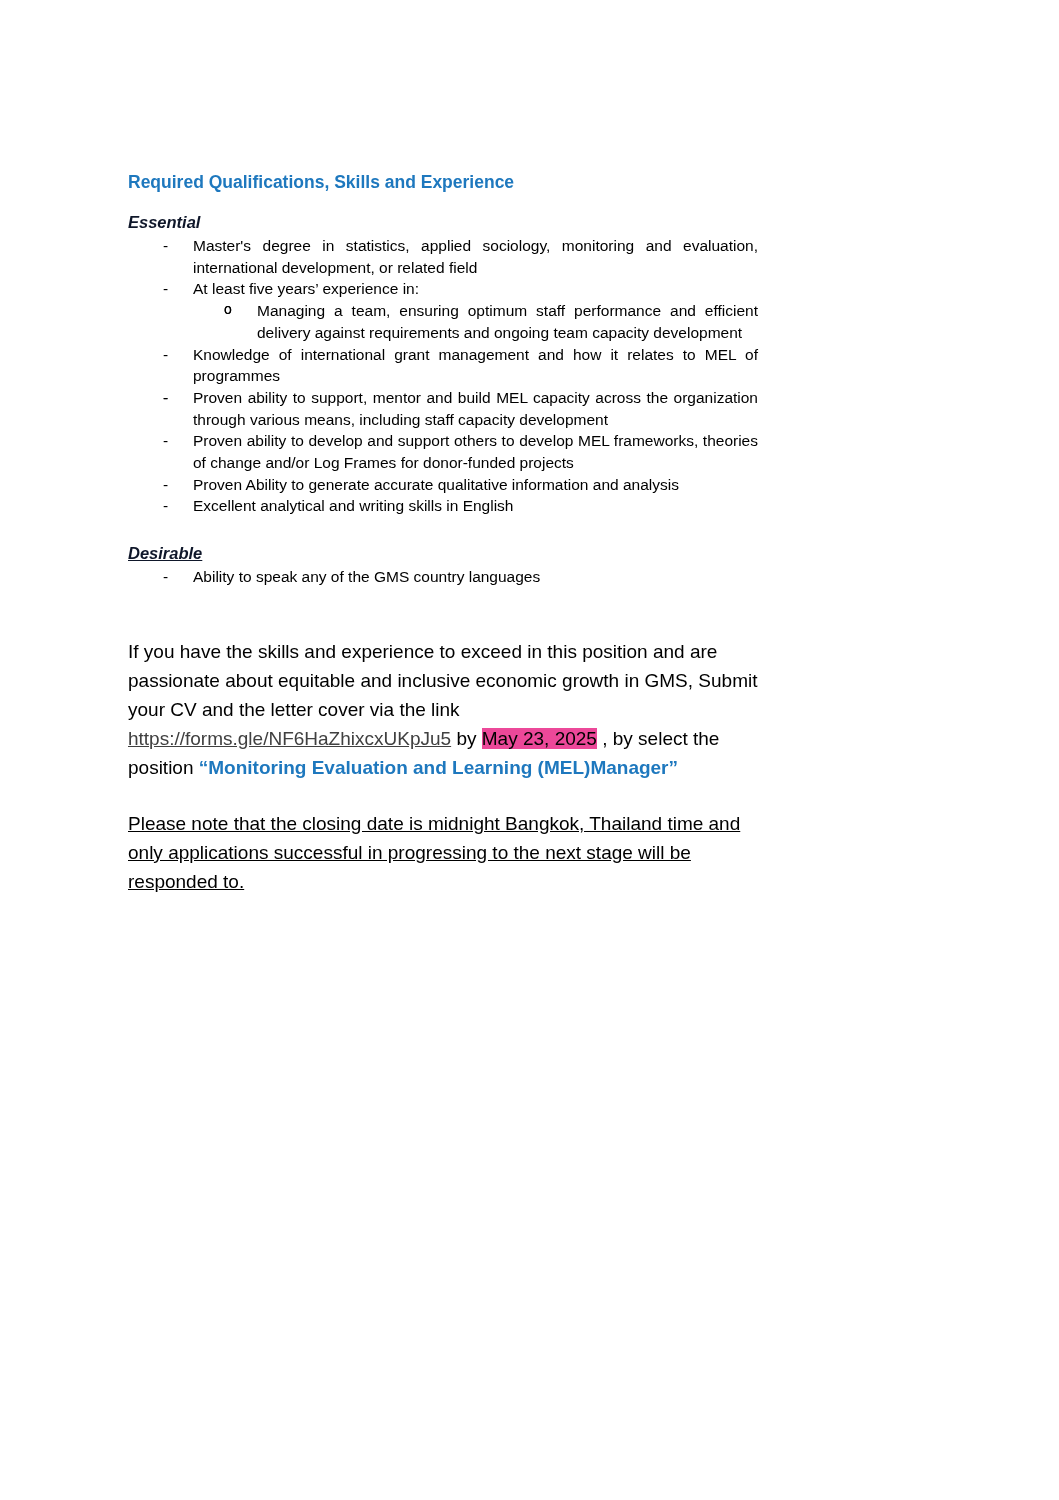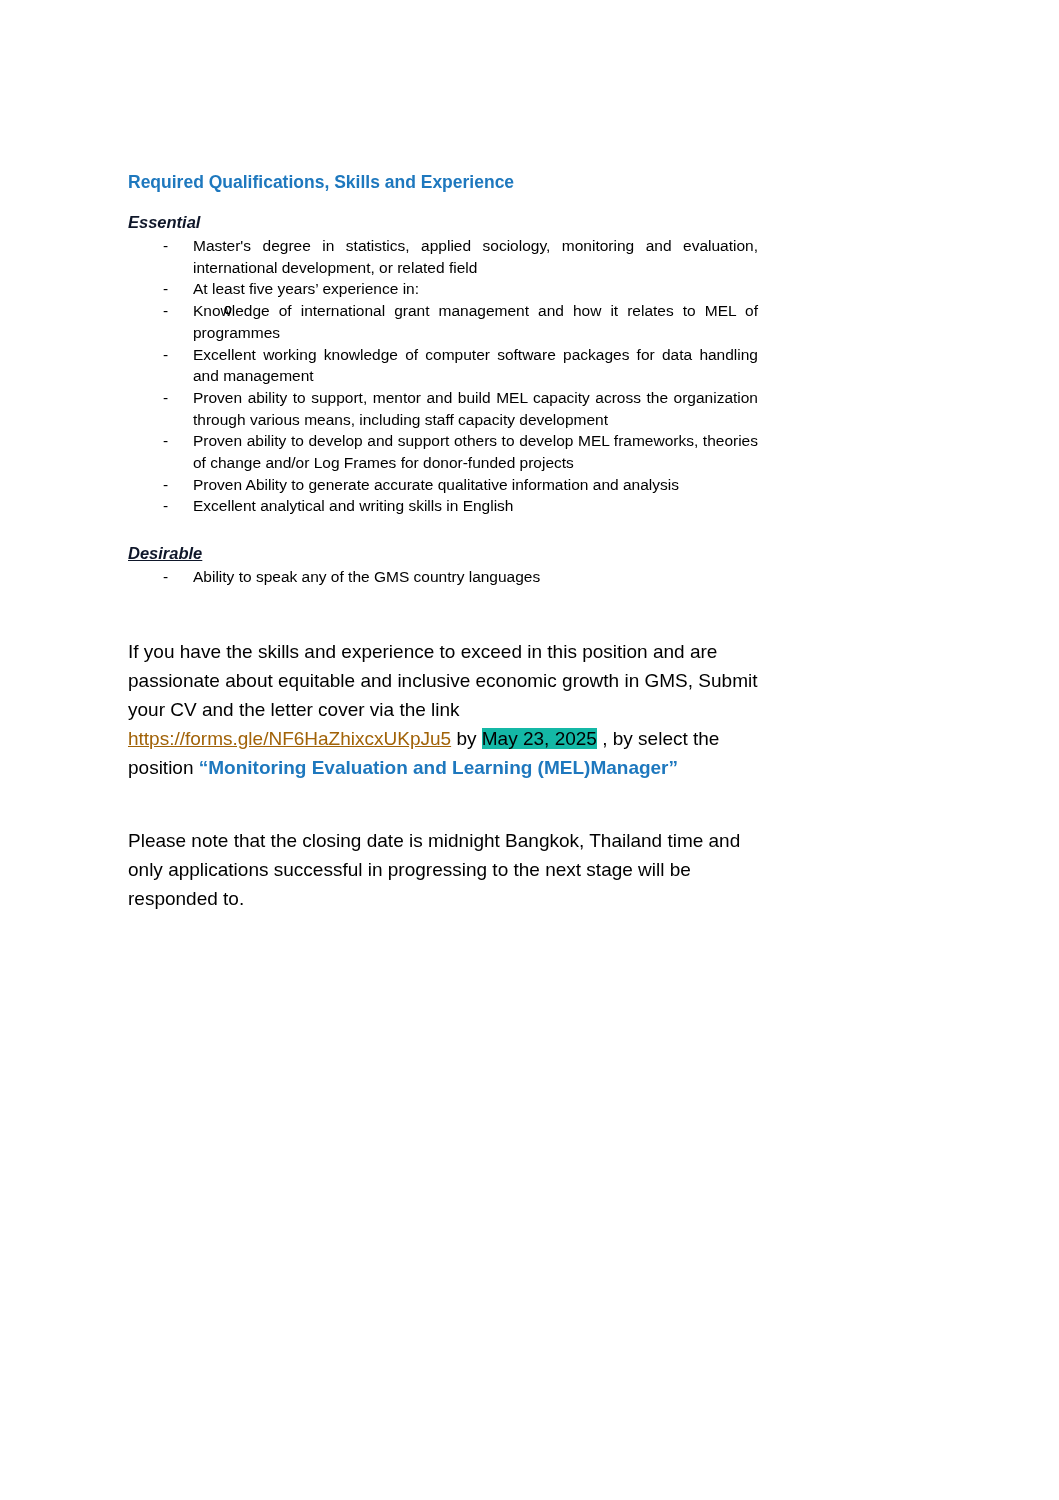--- a/index.html
+++ b/index.html
@@ -41,27 +41,27 @@
   li.l1 > .marker { position: absolute; left: 35px; top: 0; }
   ul.sub-list { list-style: none; margin: 0; padding: 0; }
   li.l2 { padding-left: 129px; }
   li.l2 > .marker { position: absolute; left: 96px; top: -1px; font-size: 14px; }
   .para {
     font-size: 19px;
     line-height: 29px;
     margin: 49px 0 0 0;
     text-align: left;
   }
-  .para.closing { margin-top: 44px; }
+  .para.closing { margin-top: 27px; text-decoration: underline; }
   .link {
-    color: #a16207;
+    color: #404040;
     text-decoration: underline;
     cursor: pointer;
   }
-  .highlight { background: #14b8a6; }
+  .highlight { background: #ec4899; }
   .position {
     color: #1E78BE;
     font-weight: bold;
   }
   .page-number {
     position: absolute;
     left: 918px;
     top: 1383px;
     font-size: 14.5px;
     color: #000000;
@@ -85,30 +85,30 @@
       <span class="marker">-</span>
       <span>At least five years’ experience in:</span>
     </li>
     <li>
       <ul class="sub-list">
         <li class="l2">
           <span class="marker">o</span>
         </li>
         <li class="l2">
           <span class="marker">o</span>
+          <span>Managing a team, ensuring optimum staff performance and efficient delivery against requirements and ongoing team capacity development</span>
         </li>
       </ul>
     </li>
     <li class="l1">
       <span class="marker">-</span>
       <span>Knowledge of international grant management and how it relates to MEL of programmes</span>
     </li>
     <li class="l1">
       <span class="marker">-</span>
-      <span>Excellent working knowledge of computer software packages for data handling and management</span>
     </li>
     <li class="l1">
       <span class="marker">-</span>
       <span>Proven ability to support, mentor and build MEL capacity across the organization through various means, including staff capacity development</span>
     </li>
     <li class="l1">
       <span class="marker">-</span>
       <span>Proven ability to develop and support others to develop MEL frameworks, theories of change and/or Log Frames for donor-funded projects</span>
     </li>
     <li class="l1">

